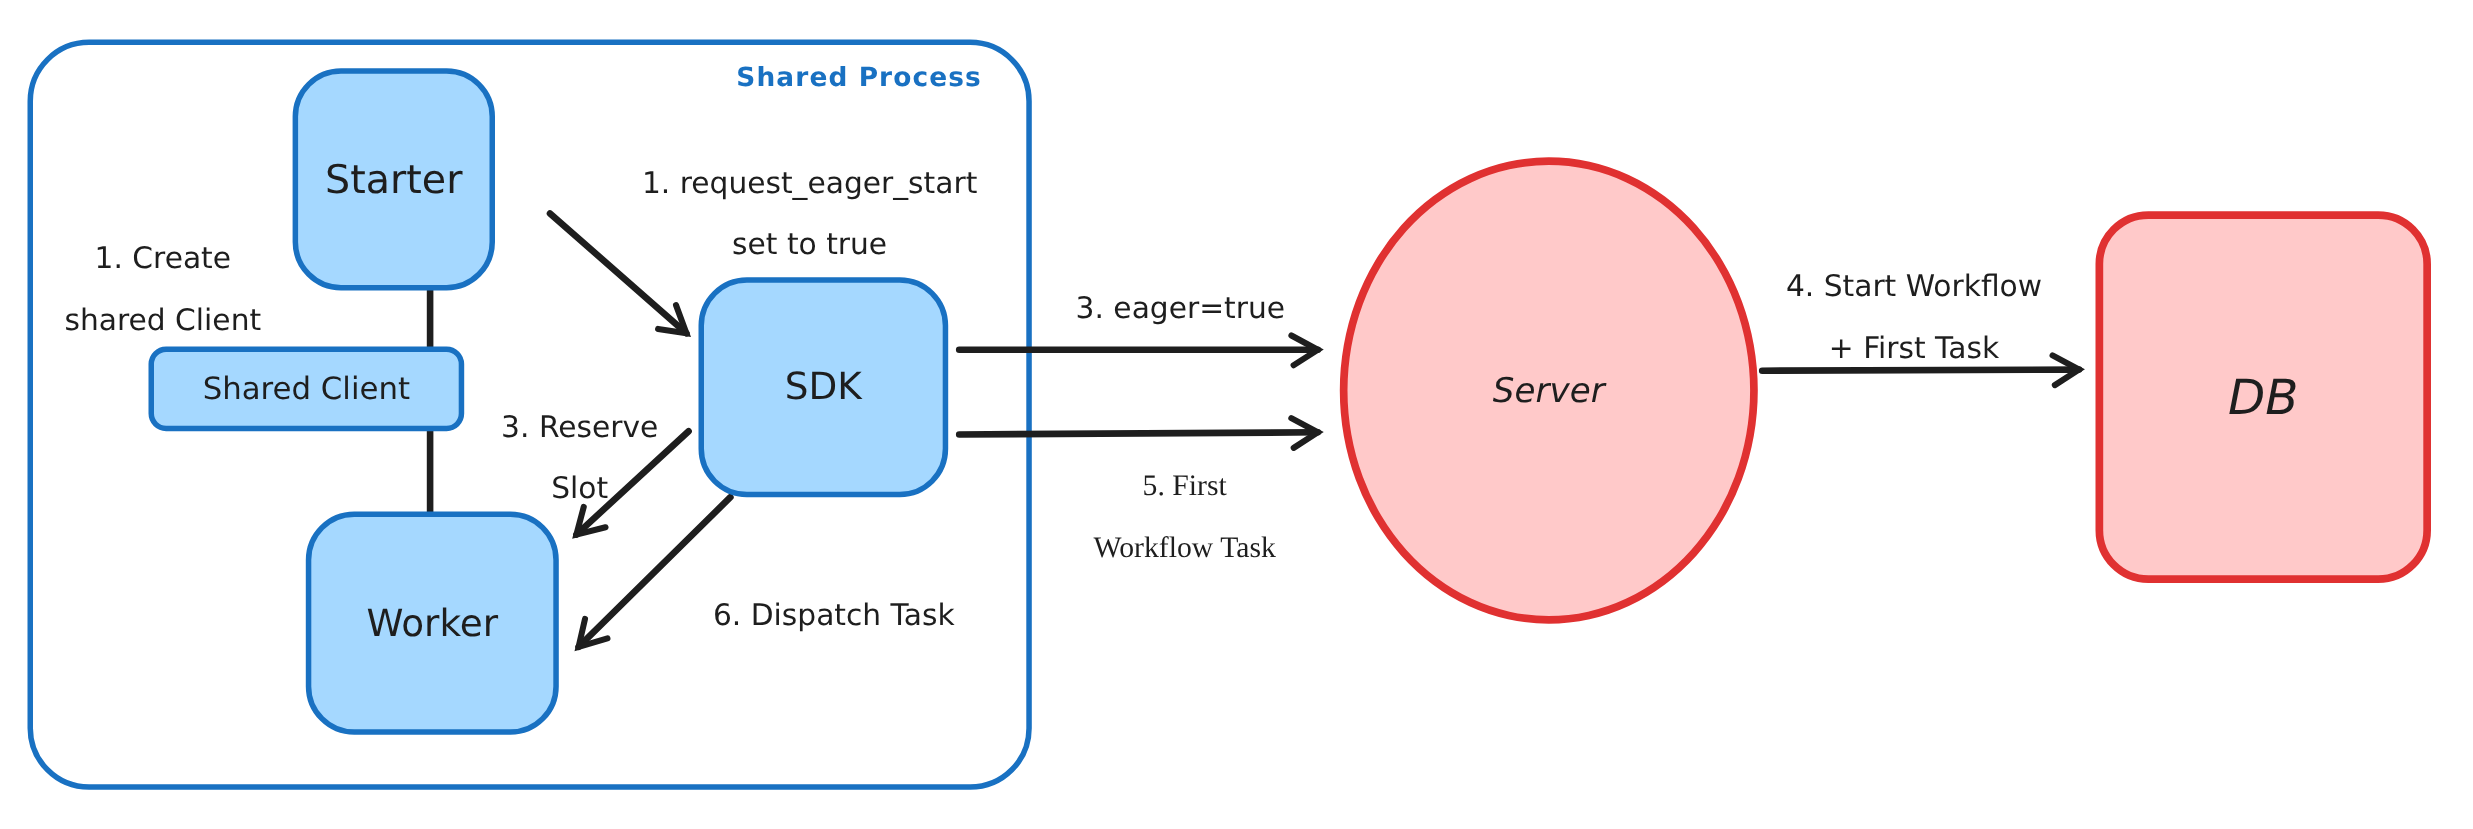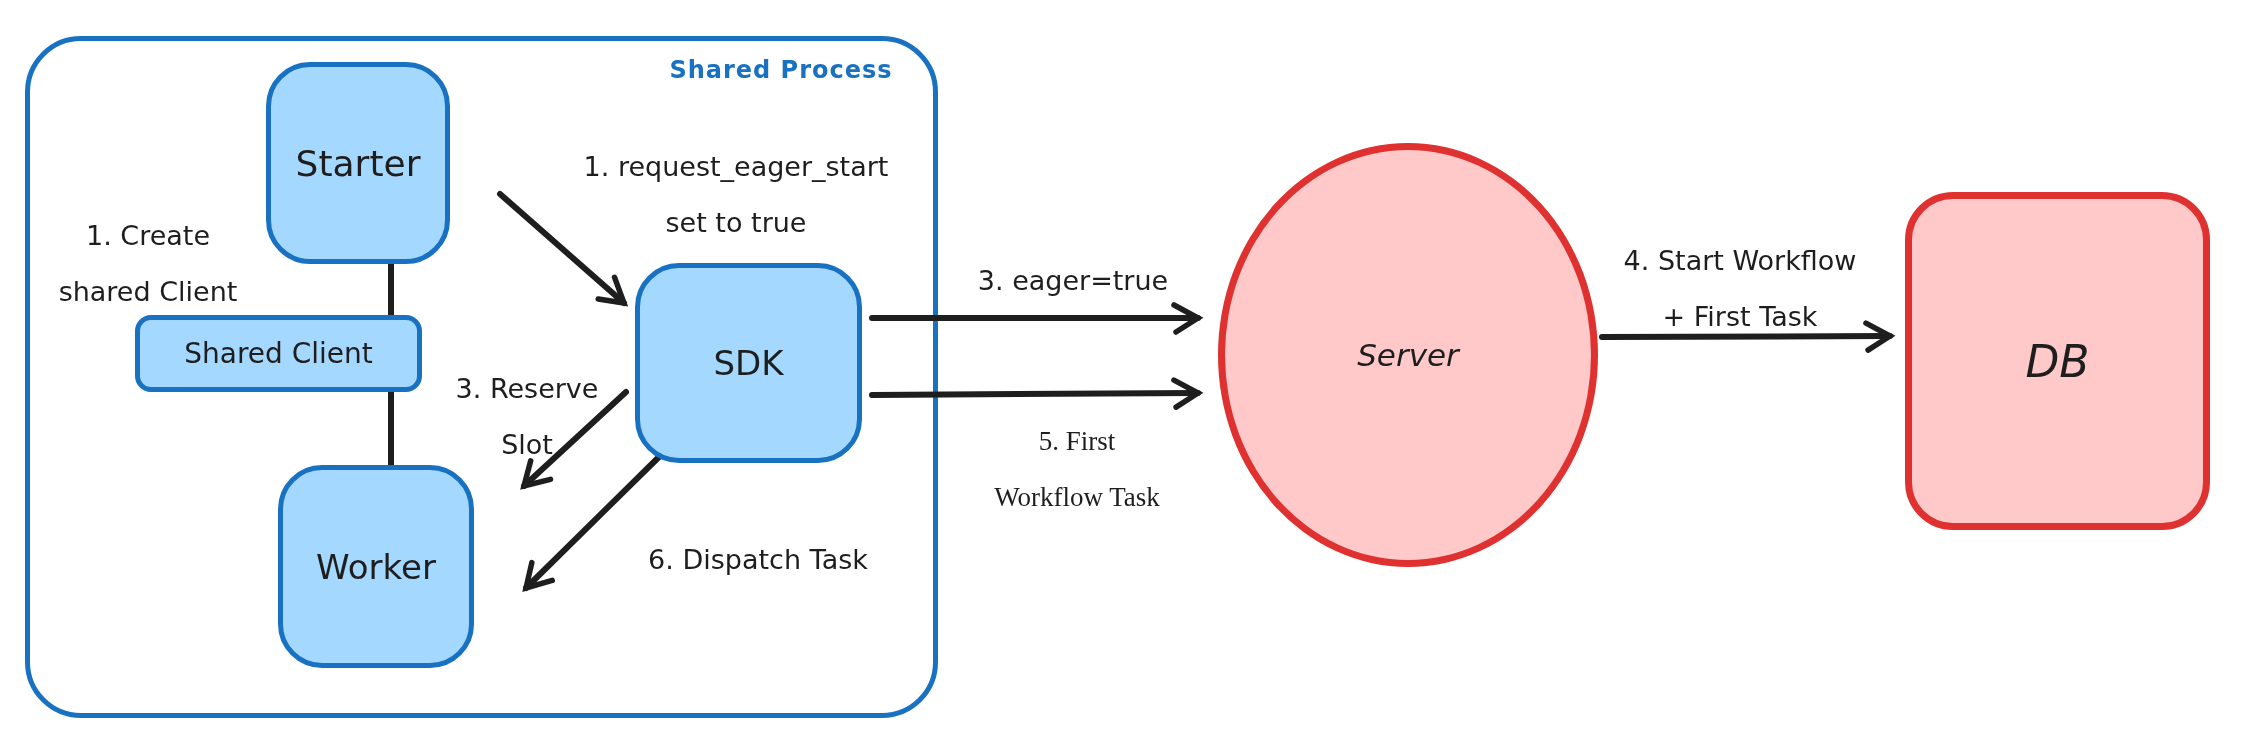--- a/index.html
+++ b/index.html
@@ -51,22 +51,22 @@
     z-index:2;
     text-align:center;
   }
   .node.red{
     background:var(--red-fill,#ffc9c9);
     border:7px solid var(--red-stroke,#e03131);
     font-style:italic;
   }
   #node-starter{left:266px;top:62px;width:184px;height:202px;border-radius:44px;font-size:36px;}
   #node-shared-client{left:135px;top:315px;width:287px;height:77px;border-radius:16px;font-size:28px;}
-  #node-worker{left:278px;top:465px;width:196px;height:203px;border-radius:44px;font-size:34px;}
-  #node-sdk{left:635px;top:263px;width:227px;height:200px;border-radius:44px;font-size:34px;}
+  #node-worker{left:278px;top:465px;width:230px;height:203px;border-radius:44px;font-size:34px;}
+  #node-sdk{left:635px;top:252px;width:227px;height:200px;border-radius:44px;font-size:34px;}
   #node-server{left:1218px;top:143px;width:380px;height:424px;border-radius:50%;font-size:31px;}
   #node-db{left:1905px;top:192px;width:305px;height:338px;border-radius:48px;font-size:44px;}
   .anno{
     position:absolute;
     transform:translate(-50%,-50%);
     color:var(--ink,#1e1e1e);
     font-size:27px;
     line-height:40px;
     text-align:center;
     white-space:nowrap;

